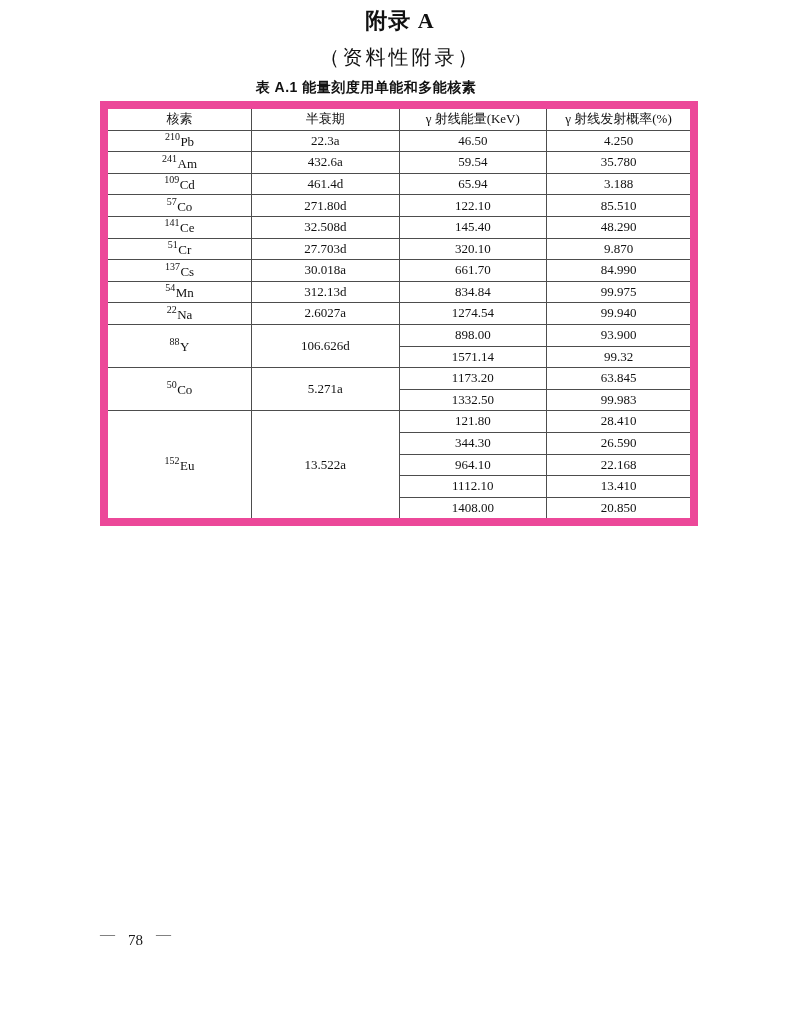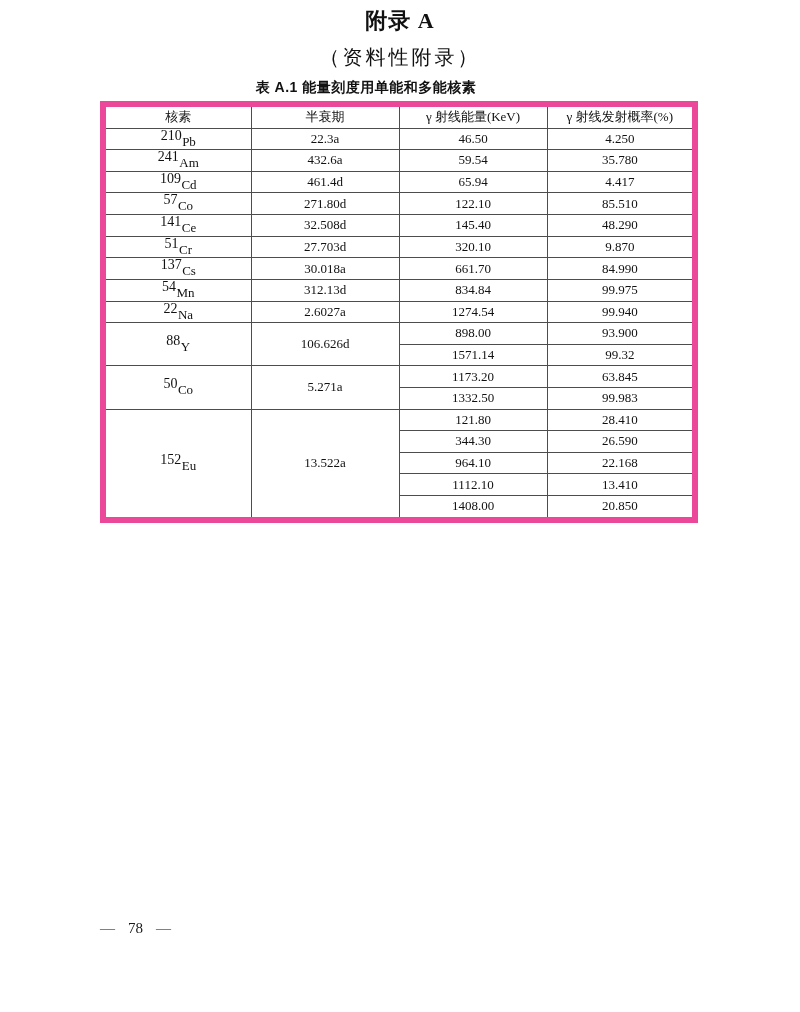--- a/index.html
+++ b/index.html
@@ -46,61 +46,62 @@
     font-family: "Liberation Sans", "DejaVu Sans", sans-serif;
     letter-spacing: 0.5px;
   }
   table.nuclide-table {
     position: absolute;
     left: 100px;
     top: 101px;
     width: 598px;
     border-collapse: collapse;
     table-layout: fixed;
-    border: 6px solid #ec4899;
+    border: 8px solid #ec4899;
   }
   table.nuclide-table th,
   table.nuclide-table td {
     border: 1px solid #4d4d4d;
     text-align: center;
     vertical-align: middle;
     height: 20.6px;
     padding: 0;
     font-size: 13px;
     font-weight: normal;
     line-height: 1.1;
     background: #ffffff;
     overflow: hidden;
     white-space: nowrap;
   }
   table.nuclide-table col {
     width: 25%;
   }
   sup.mass-number {
-    font-size: 14px;
+    font-size: 10px;
     position: relative;
     top: -1px;
     margin-right: 0.5px;
   }
   .page-footer {
     position: absolute;
     left: 100px;
     top: 920px;
     display: flex;
     align-items: center;
     gap: 13px;
     font-size: 15px;
   }
   .footer-dash {
     color: #555555;
     letter-spacing: 0;
     font-size: 15px;
   }
   .footer-page-number {
     color: #1a1a1a;
+    margin-top: 12px;
   }
 </style>
 </head>
 <body>
 
 <div class="appendix-title">附录 A</div>
 
 <div class="appendix-subtitle">（资料性附录）</div>
 
 <div class="table-caption">表 A.1 能量刻度用单能和多能核素</div>
@@ -130,21 +131,21 @@
       <tr>
         <td rowspan="1"><sup class="mass-number">241</sup><span>Am</span></td>
         <td rowspan="1">432.6a</td>
         <td>59.54</td>
         <td>35.780</td>
       </tr>
       <tr>
         <td rowspan="1"><sup class="mass-number">109</sup><span>Cd</span></td>
         <td rowspan="1">461.4d</td>
         <td>65.94</td>
-        <td>4.417</td>
+        <td>3.188</td>
       </tr>
       <tr>
         <td rowspan="1"><sup class="mass-number">57</sup><span>Co</span></td>
         <td rowspan="1">271.80d</td>
         <td>122.10</td>
         <td>85.510</td>
       </tr>
       <tr>
         <td rowspan="1"><sup class="mass-number">141</sup><span>Ce</span></td>
         <td rowspan="1">32.508d</td>

